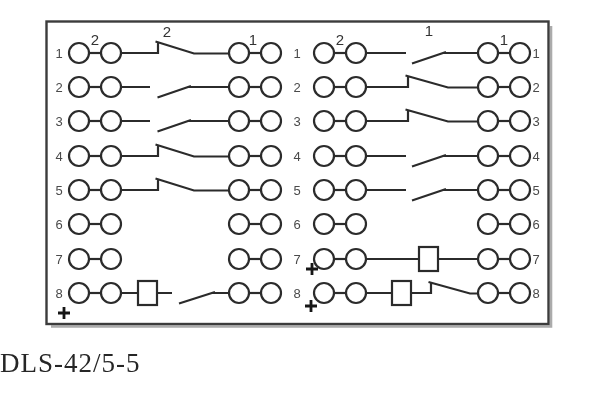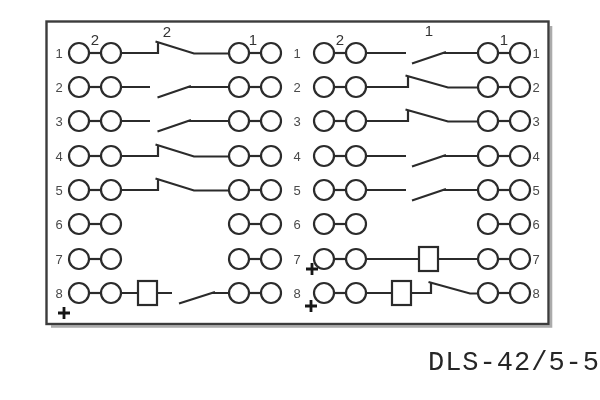--- a/index.html
+++ b/index.html
@@ -2,23 +2,23 @@
 <html><head>
 <meta charset="utf-8">
 <style>
   html,body{margin:0;padding:0;background:#ffffff;}
   .stage{
     position:relative;width:600px;height:400px;background:#ffffff;overflow:hidden;
     font-family:"Liberation Sans",sans-serif;
   }
   .stage svg{position:absolute;left:0;top:0;}
   .caption{
-    position:absolute;left:0;top:348px;width:600px;text-align:right;
+    position:absolute;left:0;top:348px;width:600px;text-align:left;
     font-size:27px;letter-spacing:1px;color:#262626;
-    font-family:Liberation Mono, monospace;
+    font-family:Liberation Serif, serif;
   }
   svg text{font-family:"Liberation Sans",sans-serif;}
 </style>
 </head>
 <body>
 
 <div class="stage">
   <svg id="schematic" width="600" height="400" viewBox="0 0 600 400">
       <path d="M551 26 V326.5 H51" stroke="#ababab" stroke-width="2.6" fill="none"></path>
       <rect x="46.5" y="21.5" width="502" height="302.5" fill="#ffffff" stroke="#3c3c3c" stroke-width="2.4"></rect>

